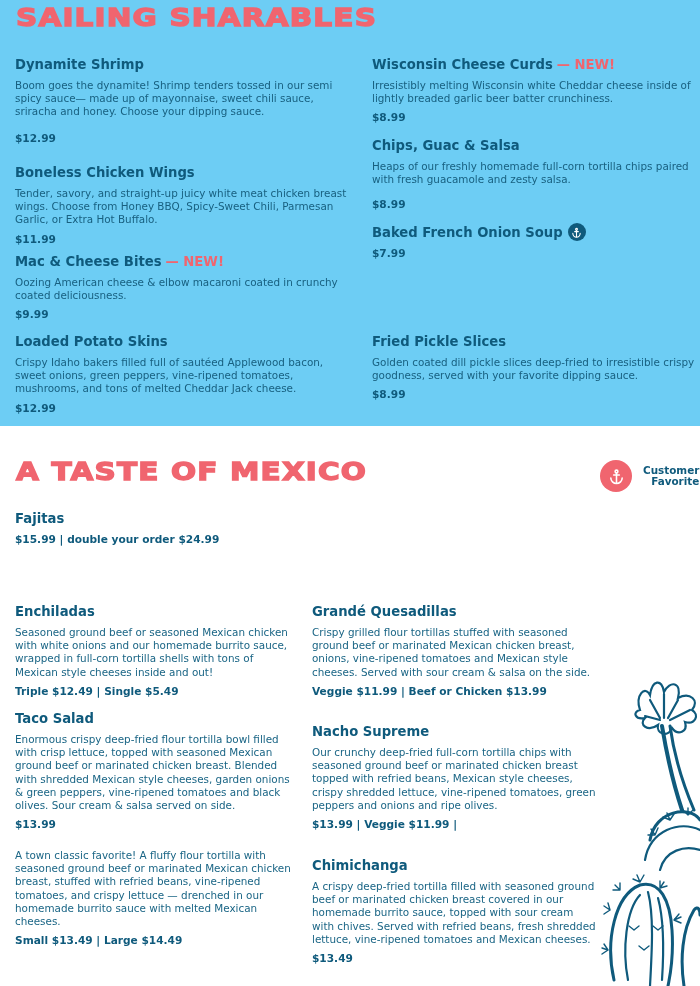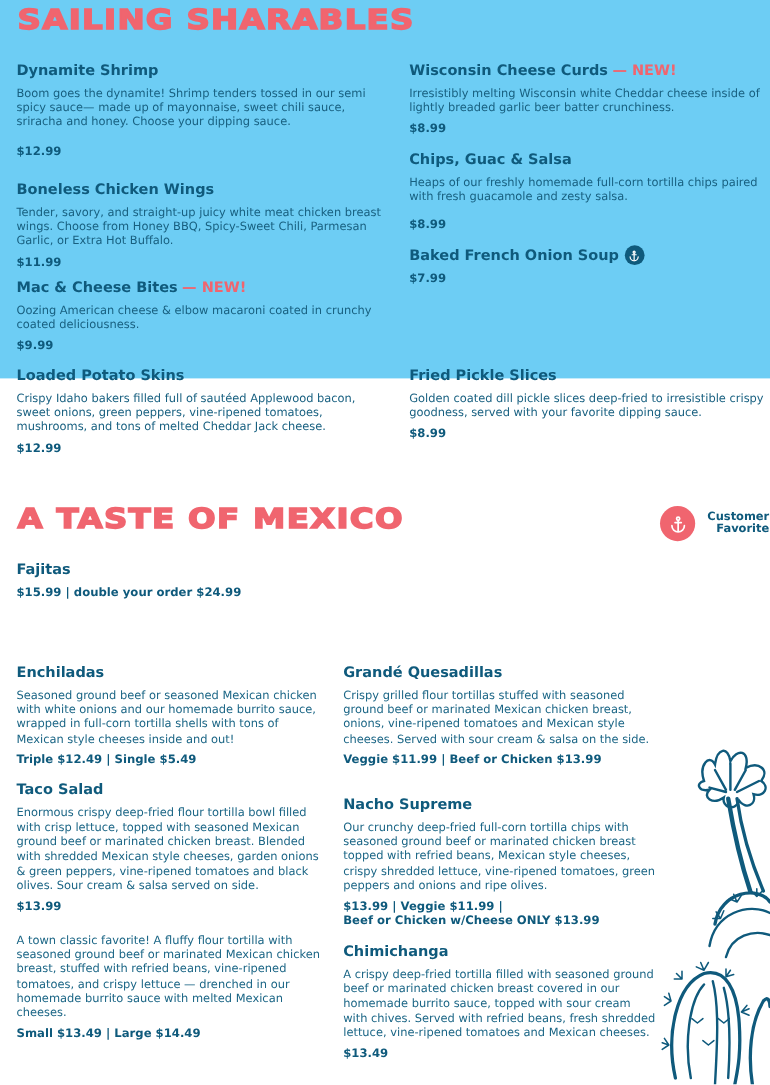--- a/index.html
+++ b/index.html
@@ -1,19 +1,19 @@
 <!DOCTYPE html>
 <html><head>
 <meta charset="utf-8">
 <style>
   * { box-sizing: border-box; margin: 0; padding: 0; }
   html, body { width: 700px; height: 986px; overflow: hidden; background: #ffffff; }
   body { font-family: "DejaVu Sans", "Liberation Sans", sans-serif; color: #0e5b7e; position: relative; }
 
-  .sharables { position: absolute; left: 0; top: 0; width: 700px; height: 344px; background: #6dcdf4; }
+  .sharables { position: absolute; left: 0; top: 0; width: 700px; height: 426px; background: #6dcdf4; }
   .section-title {
     position: absolute; font-family: "DejaVu Sans", sans-serif; font-weight: 900;
     color: #f0656f; letter-spacing: 1px; font-size: 25px; line-height: 28px;
     -webkit-text-stroke: 1.4px #f0656f; transform: scaleX(1.18); transform-origin: left center;
   }
   .sharables .section-title { left: 16px; top: 4px; }
   .mexico .section-title { left: 16px; top: 458px; }
 
   .item { position: absolute; }
   .item-name { font-weight: bold; font-size: 13.2px; line-height: 17px; color: #0f5a7c; white-space: nowrap; display: flex; align-items: center; }
@@ -147,21 +147,20 @@
     <div class="item-name">Grandé Quesadillas</div>
     <div class="item-desc">Crispy grilled flour tortillas stuffed with seasoned ground beef or marinated Mexican chicken breast, onions, vine-ripened tomatoes and Mexican style cheeses. Served with sour cream &amp; salsa on the side.</div>
     <div class="item-price">Veggie $11.99 | Beef or Chicken $13.99</div>
   </div>
 
   <div class="item" style="left:312px; top:723px; width:285px;">
     <div class="item-name">Nacho Supreme</div>
     <div class="item-desc">Our crunchy deep-fried full-corn tortilla chips with seasoned ground beef or marinated chicken breast topped with refried beans, Mexican style cheeses, crispy shredded lettuce, vine-ripened tomatoes, green peppers and onions and ripe olives.</div>
     <div class="item-price">
       <span class="line">$13.99 | Veggie $11.99 |</span>
-      <span class="line">Beef or Chicken w/Cheese ONLY $13.99</span>
     </div>
   </div>
 
   <div class="item" style="left:312px; top:857px; width:285px;">
     <div class="item-name">Chimichanga</div>
     <div class="item-desc">A crispy deep-fried tortilla filled with seasoned ground beef or marinated chicken breast covered in our homemade burrito sauce, topped with sour cream with chives. Served with refried beans, fresh shredded lettuce, vine-ripened tomatoes and Mexican cheeses.</div>
     <div class="item-price">$13.49</div>
   </div>
 
   <svg class="cactus" viewBox="0 0 100 316" fill="none" stroke="#0f5a7c" stroke-width="2.2" stroke-linecap="round">

